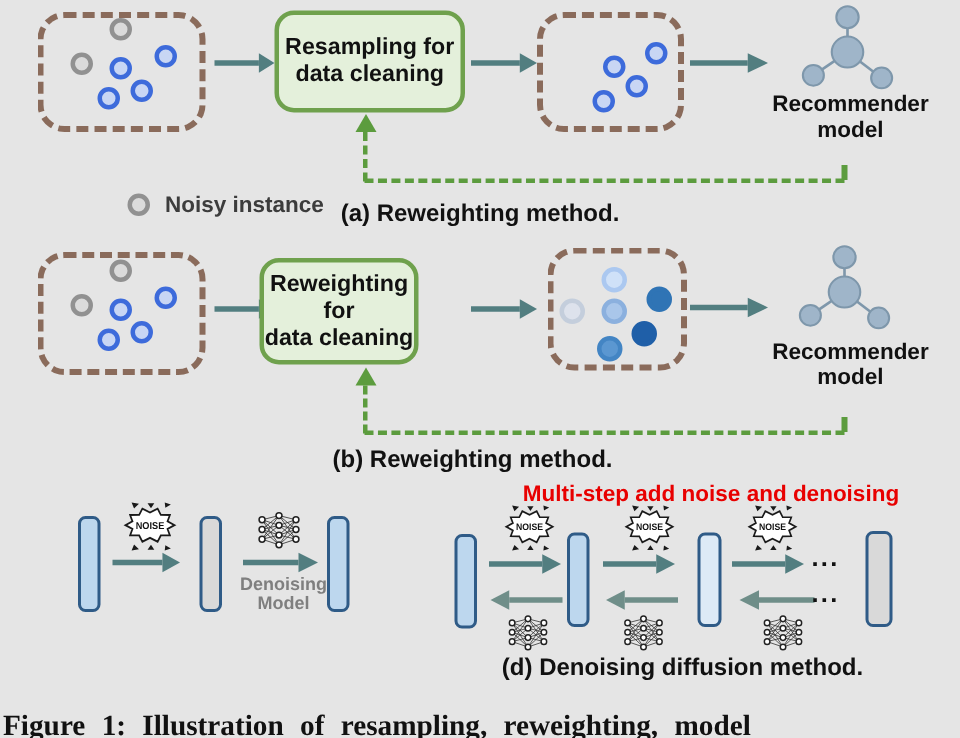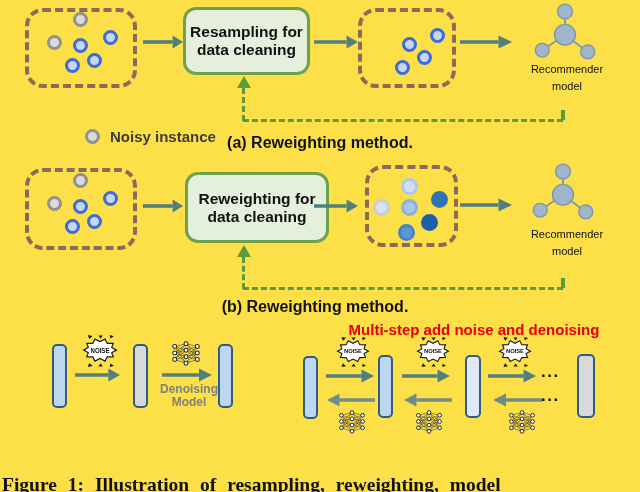--- a/index.html
+++ b/index.html
@@ -1,31 +1,31 @@
 <!DOCTYPE html>
 <html style="--teal: #527E80; --teal-muted: #6F8E89; --green-line: #5C9C3E; --green-border: #6FA14D; --green-fill: #E4F0DB; --brown: #8A6B5B; --blue-stroke: #3D6BDB; --blue-fill: #C8D6F4; --gray-stroke: #919191; --gray-fill: #DBDBDB; --bar-border: #2F5B87; --bar-blue: #BDD7EE; --bar-gray: #D9D9D9; --bar-lighter: #DDEAF6; --node-fill: #9FB5C9; --node-stroke: #7E97AB; --red: #E80000; --w1-fill: #CFE1F8; --w1-stroke: #ABC8F0; --w2-fill: #DDE2EC; --w2-stroke: #C4CEDC; --w3-fill: #A9C6EA; --w3-stroke: #8BB0DE; --w4-fill: #2F74B5; --w4-stroke: #2F74B5; --w5-fill: #1F5FA8; --w5-stroke: #1F5FA8; --w6-fill: #5B97D1; --w6-stroke: #4385C4;"><head>
 <meta charset="utf-8">
 <style>
   html,body{margin:0;padding:0;background:#fff;}
-  .stage{position:relative;width:640px;height:492px;background:#fde047;overflow:hidden;
+  .stage{position:relative;width:640px;height:492px;background:#e5e5e5;overflow:hidden;
          font-family:"Liberation Sans",sans-serif;}
   .dashed-box{position:absolute;border:4px dashed var(--brown);border-radius:18px;box-sizing:border-box;}
   .dot{position:absolute;width:15px;height:15px;border-radius:50%;border:3px solid;box-sizing:border-box;}
   .dot.lg{width:17px;height:17px;}
   .gbox{position:absolute;background:var(--green-fill);border:3px solid var(--green-border);
         border-radius:13px;display:flex;flex-direction:column;align-items:center;justify-content:center;
         text-align:center;font-weight:bold;font-size:15.5px;line-height:18px;color:#111;box-sizing:border-box;}
   .cap{position:absolute;font-weight:bold;font-size:16px;color:#111;text-align:center;}
   .bar{position:absolute;border:2.5px solid var(--bar-border);border-radius:5px;box-sizing:border-box;}
   .gdash-v{position:absolute;width:0;border-left:3px dashed var(--green-line);}
   .gdash-h{position:absolute;height:0;border-top:3px dashed var(--green-line);}
   .gtri{position:absolute;width:0;height:0;border-left:7px solid transparent;border-right:7px solid transparent;
         border-bottom:12px solid var(--green-line);}
   .gtick{position:absolute;width:0;height:10px;border-left:4px solid var(--green-line);}
-  .reclabel{position:absolute;font-weight:normal;font-size:11px;line-height:17px;text-align:center;color:#111;}
+  .reclabel{position:absolute;font-weight:bold;font-size:15px;line-height:17px;text-align:center;color:#111;}
   .legend-row{position:absolute;display:flex;align-items:center;gap:10px;}
   .legend-dot{width:15px;height:15px;border-radius:50%;border:3px solid;box-sizing:border-box;}
   .legend-text{font-size:15px;font-weight:600;color:#3C3C3C;}
   .dnlabel{position:absolute;text-align:center;color:#7F7F7F;font-size:12px;font-weight:600;line-height:13px;}
   .redtitle{position:absolute;color:var(--red);font-weight:bold;font-size:15px;text-align:center;}
   .dots{position:absolute;font-weight:bold;font-size:17px;color:#111;letter-spacing:1.5px;}
   .figcap{position:absolute;font-family:"Liberation Serif",serif;font-weight:bold;font-size:19.5px;
           color:#111;white-space:nowrap;word-spacing:6px;}
   svg.inst{position:absolute;overflow:visible;}
 </style>
@@ -140,21 +140,21 @@
     <div class="dot" style="left:73.5px;top:19px;border-color:var(--blue-stroke);background:var(--blue-fill)"></div>
     <div class="dot" style="left:44px;top:27px;border-color:var(--blue-stroke);background:var(--blue-fill)"></div>
     <div class="dot" style="left:57.5px;top:42px;border-color:var(--blue-stroke);background:var(--blue-fill)"></div>
     <div class="dot" style="left:36px;top:47px;border-color:var(--blue-stroke);background:var(--blue-fill)"></div>
   </div>
 
   <svg class="inst" style="left:143px;top:199px" width="40" height="14" viewBox="0 0 50 14" preserveAspectRatio="none">
       <use href="#arrR"></use>
     </svg>
 
-  <div class="gbox" style="left:185px;top:172px;width:144px;height:71px">
+  <div class="gbox" style="left:173px;top:172px;width:106px;height:71px">
     <div>Reweighting for</div>
     <div>data cleaning</div>
   </div>
 
   <svg class="inst" style="left:314px;top:199px" width="44" height="14" viewBox="0 0 50 14" preserveAspectRatio="none">
       <use href="#arrR"></use>
     </svg>
 
   <div class="dashed-box" style="left:365px;top:165px;width:93px;height:82px">
     <div class="dot lg" style="left:31.5px;top:8.5px;border-color:var(--w1-stroke);background:var(--w1-fill)"></div>
@@ -247,16 +247,17 @@
     </svg>
   <svg class="inst" style="left:507px;top:409px" width="30" height="25" viewBox="0 0 34 28" preserveAspectRatio="none">
       <use href="#nng"></use>
     </svg>
 
   <div class="dots" style="left:541px;top:362px">...</div>
   <div class="dots" style="left:541px;top:386px">...</div>
 
   <div class="bar" style="left:577px;top:354px;width:18px;height:64px;background:var(--bar-gray)"></div>
 
+  <div class="cap" style="left:320px;top:437px;width:270px">(d) Denoising diffusion method.</div>
 
   <div class="figcap" style="left:2px;top:474px">Figure 1: Illustration of resampling, reweighting, model</div>
 
 </div>
 
 </body></html>

